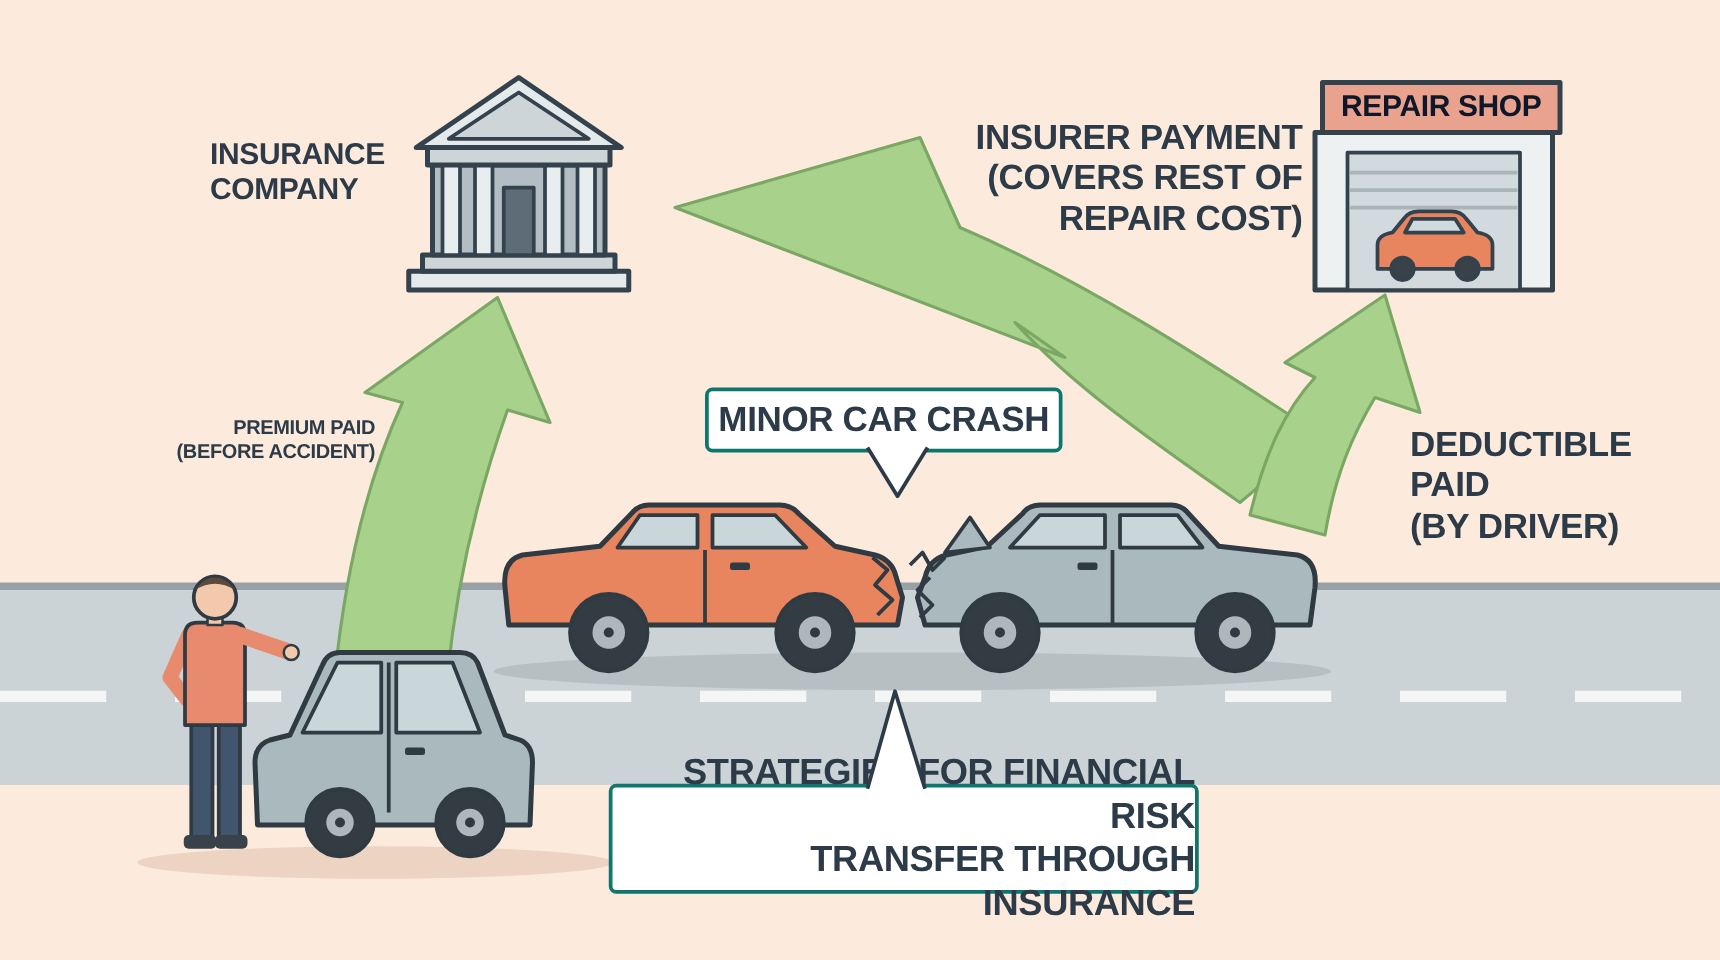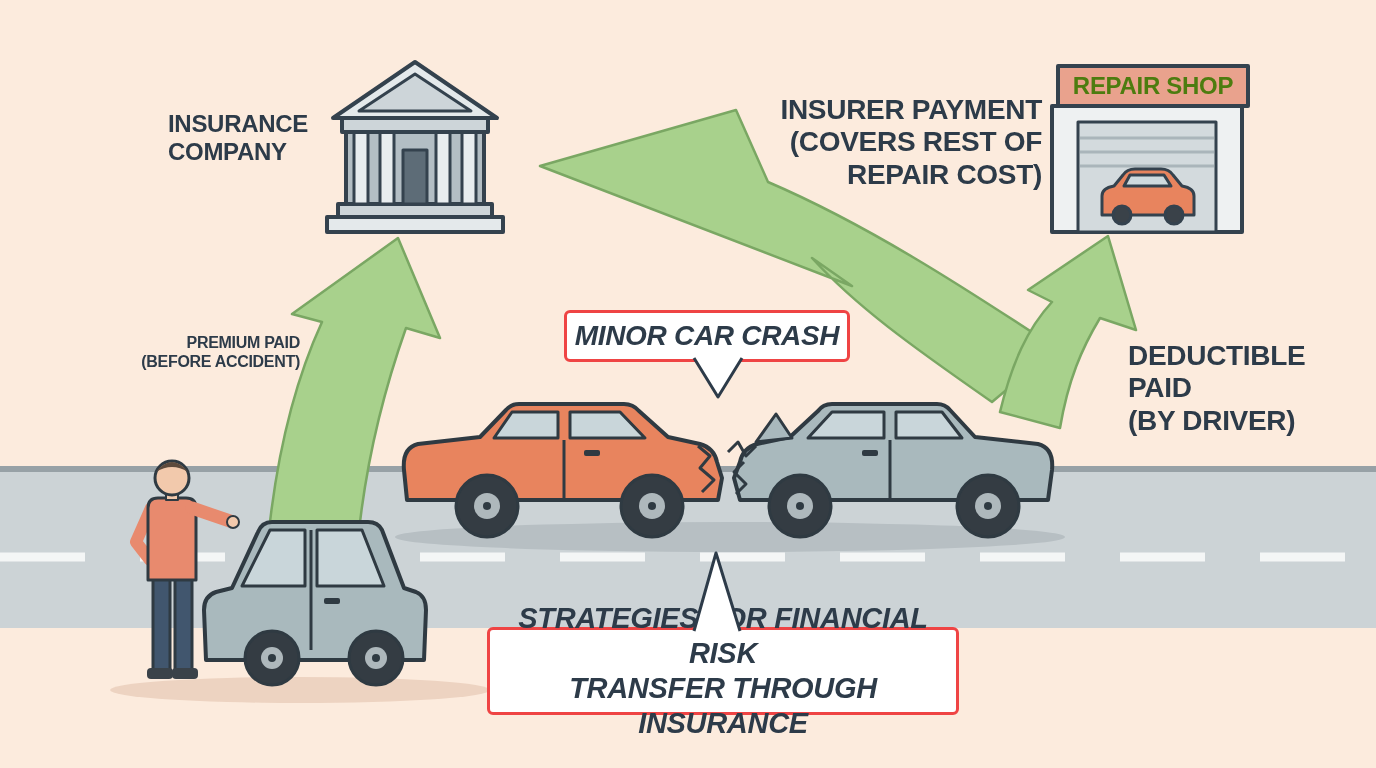--- a/index.html
+++ b/index.html
@@ -19,29 +19,29 @@
   }
   .lbl-insurance  { left:168px;  top:110px; font-size:24px; }
   .lbl-premium    { left:24px;   top:334px; width:276px; font-size:16px; text-align:right; }
   .lbl-payment    { left:770px;  top:94px; width:272px; font-size:28px; text-align:right; }
   .lbl-deductible { left:1106px; top:340px; font-size:28px;margin-left:22px; }
 
   .sign {
     position:absolute; z-index:4;
     left:1058px; top:66px; width:190px; height:40px;
     display:flex; align-items:center; justify-content:center;
-    font-weight:bold; font-size:24px; color:#4d7c0f; letter-spacing:-0.3px;
+    font-weight:bold; font-size:24px; color:#0f172a; letter-spacing:-0.3px;
   }
 
   .callout {
     position:absolute; z-index:5;
-    background:#ffffff; border:3px solid #ef4444; border-radius:6px;
+    background:#ffffff; border:3px solid #0f766e; border-radius:6px;
     display:flex; align-items:center; justify-content:center;
-    text-align:center; font-weight:bold; color:#2d3b49;
-    letter-spacing:-0.3px; line-height:1.2;font-style:italic;
+    text-align:right; font-weight:bold; color:#2d3b49;
+    letter-spacing:-0.3px; line-height:1.2;
   }
   .callout span { white-space:pre-line; }
   .crash-callout      { left:564px; top:310px; width:286px; height:52px; font-size:28px; }
   .strategies-callout { left:487px; top:627px; width:472px; height:88px; font-size:29px; }
 
   .pointer { position:absolute; z-index:6; }
   .crash-pointer      { left:686px; top:357px; }
   .strategies-pointer { left:688px; top:550px; }
 </style>
 </head>

